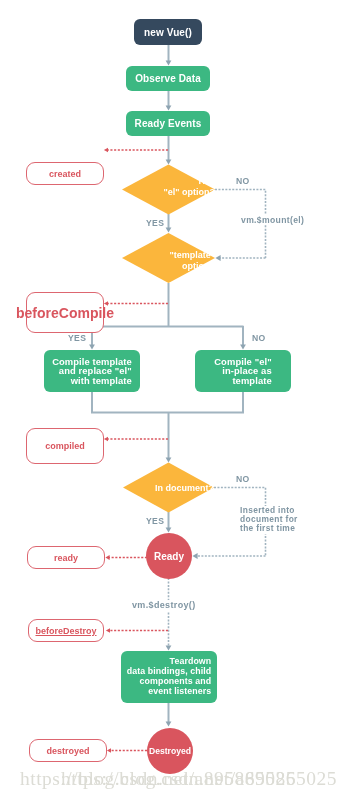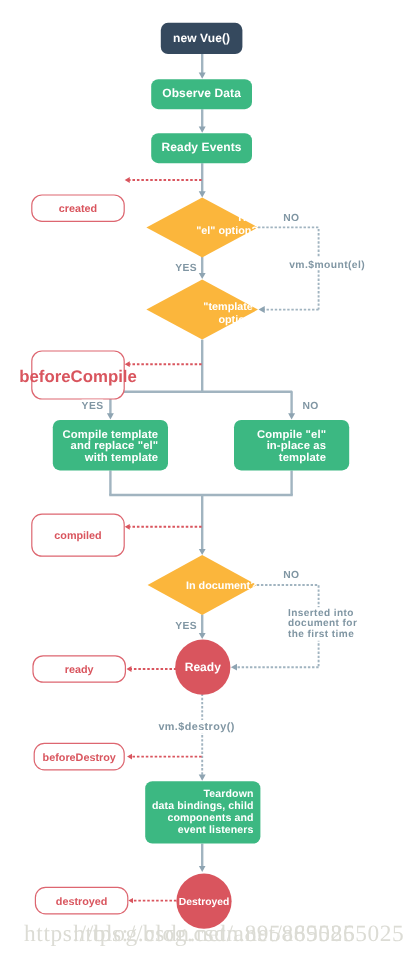--- a/index.html
+++ b/index.html
@@ -152,21 +152,21 @@
   </div>
 
   <div class="node pill" style="left:26px;top:428px;width:78px;height:36px;font-size:9px;">
     <span>compiled</span>
   </div>
 
   <div class="node pill" style="left:27px;top:546px;width:78px;height:23px;font-size:9px;">
     <span>ready</span>
   </div>
 
-  <div class="node pill" style="left:28px;top:619px;width:76px;height:23px;font-size:9px;">
+  <div class="node pill" style="left:28px;top:619px;width:76px;height:23px;font-size:9px;text-decoration:underline;">
     <span>beforeDestroy</span>
   </div>
 
   <div class="node pill" style="left:29px;top:739px;width:78px;height:23px;font-size:9px;">
     <span>destroyed</span>
   </div>
 
   <div class="lbl" style="left:236px;top:175.5px;font-size:8.6px;">NO</div>
   <div class="lbl" style="left:146px;top:217.5px;font-size:8.6px;">YES</div>
   <div class="lbl" style="left:241px;top:214.5px;font-size:8.6px;">vm.$mount(el)</div>

